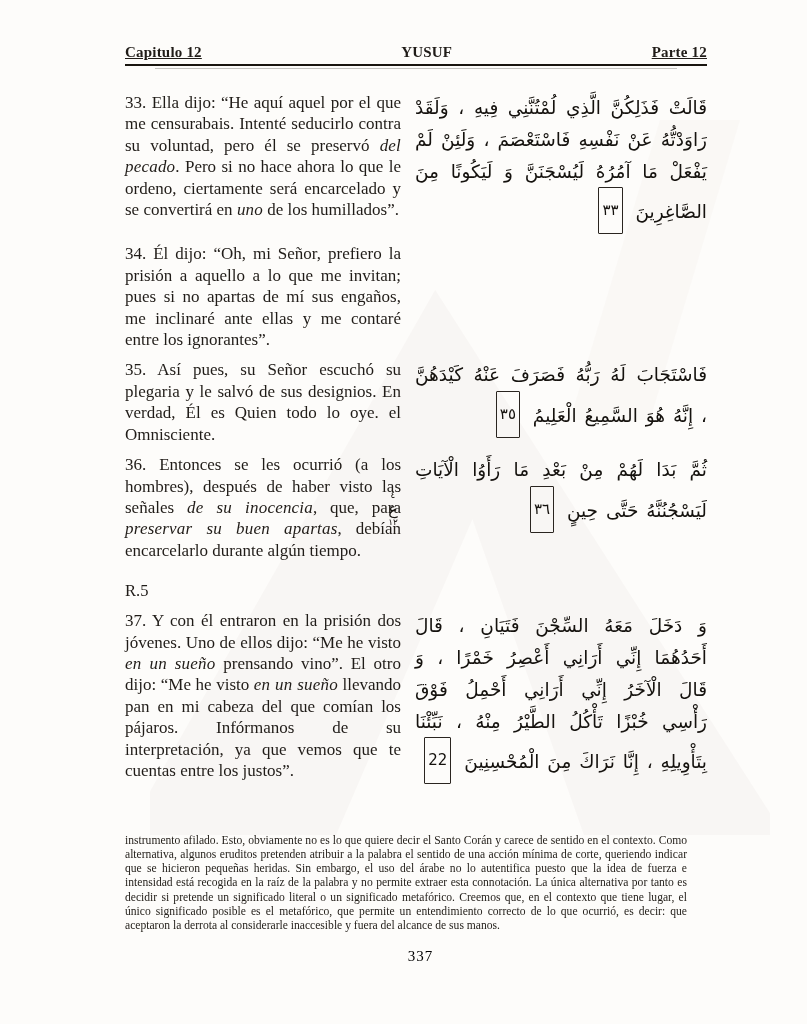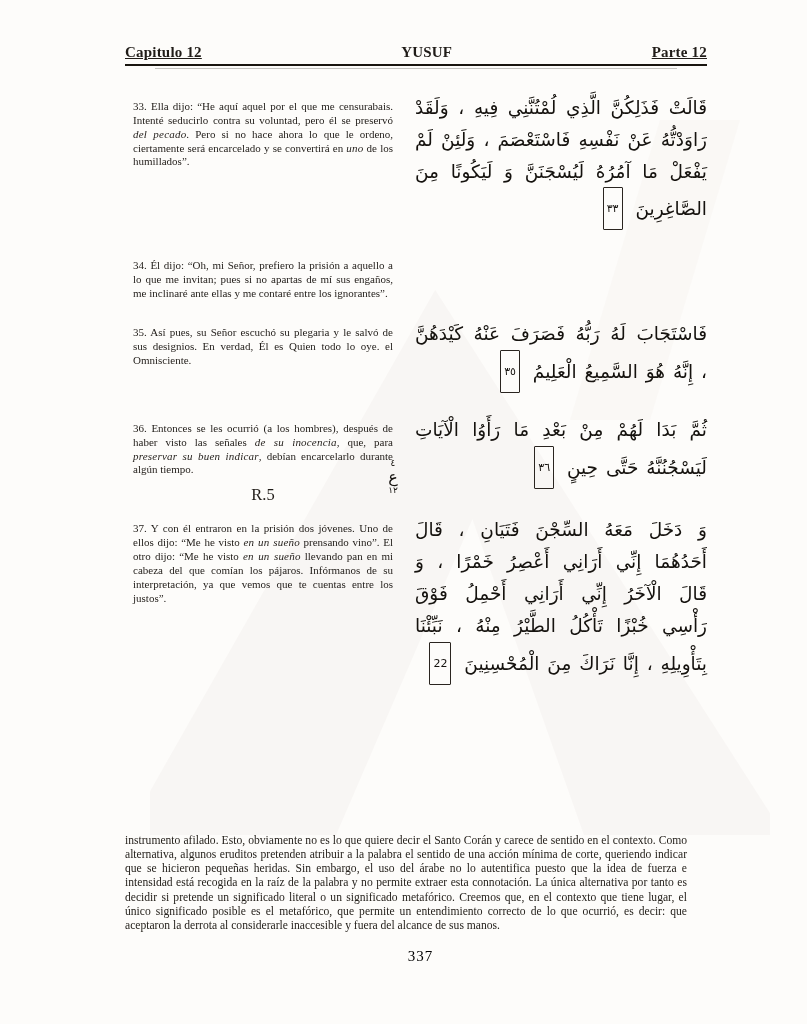--- a/index.html
+++ b/index.html
@@ -27,32 +27,32 @@
     font-weight:bold;font-size:15px;letter-spacing:.2px;
     border-bottom:2.5px solid #19150f;padding-bottom:3px;position:relative;
   }
   .hdr::after{content:"";position:absolute;left:30px;right:30px;bottom:-5px;height:1px;background:rgba(25,21,15,.25);}
   .hdr .h-left{text-decoration:underline;}
   .hdr .h-right{text-decoration:underline;}
   
   .verses{margin-top:26px;display:flex;flex-direction:column;gap:9px;}
   .verse-row{display:flex;gap:14px;align-items:flex-start;}
   .col-es{width:276px;flex:0 0 276px;}
-  .es-text{margin:8px;font-size:11px;line-height:1.26;text-align:justify;}
+  .es-text{margin:0;font-size:17px;line-height:1.26;text-align:justify;}
   .es-text i{letter-spacing:.2px;}
-  .section-label{text-align:center;font-size:16.5px;margin-top:1px;}
+  .section-label{font-size:16.5px;margin-top:20px;}
   .col-ar{
     width:292px;flex:0 0 292px;position:relative;direction:rtl;
     font-family:"DejaVu Sans", sans-serif;
     font-size:18.5px;line-height:1.72;color:#15120e;
     text-align:justify;word-spacing:2px;
   }
   .vbox{
     display:inline-block;border:1.2px solid #2a2520;border-radius:1px;
-    font-size:11px;line-height:1;padding:15px 3px;margin:0 5px 12px 0;
+    font-size:15px;line-height:1;padding:15px 3px;margin:0 5px 0 0;
     vertical-align:3px;font-family:"DejaVu Sans", sans-serif;
   }
   .ruku{
     position:absolute;left:-34px;bottom:6px;width:24px;text-align:center;
     font-family:"DejaVu Sans", sans-serif;color:#15120e;
   }
   .ruku-top{font-size:9px;line-height:9px;}
   .ruku-mid{font-size:16px;line-height:17px;}
   .ruku-bottom{font-size:9px;line-height:10px;}
   
@@ -101,21 +101,21 @@
         <p class="es-text"><span>35. Así pues, su Señor escuchó su plegaria y le salvó de sus designios. En verdad, Él es Quien todo lo oye. el Omnisciente.</span></p>
       </div>
       <div class="col-ar">
         <span class="ar-text">فَاسْتَجَابَ لَهُ رَبُّهُ فَصَرَفَ عَنْهُ كَيْدَهُنَّ ، إِنَّهُ هُوَ السَّمِيعُ الْعَلِيمُ</span>
         <span class="vbox">٣٥</span>
       </div>
     </section>
 
     <section class="verse-row">
       <div class="col-es">
-        <p class="es-text"><span>36. Entonces se les ocurrió (a los hombres), después de haber visto las señales </span><i>de su inocencia</i><span>, que, para </span><i>preservar su buen indicar</i><span>, debían encarcelarlo durante algún tiempo.</span></p>
+        <p class="es-text"><span>36. Entonces se les ocurrió (a los hombres), después de haber visto las señales </span><i>de su inocencia</i><span>, que, para </span><i>preservar su buen apartas</i><span>, debían encarcelarlo durante algún tiempo.</span></p>
       <div class="section-label">R.5</div>
         </div>
       <div class="col-ar">
         <span class="ar-text">ثُمَّ بَدَا لَهُمْ مِنْ بَعْدِ مَا رَأَوُا الْآيَاتِ لَيَسْجُنُنَّهُ حَتَّى حِينٍ</span>
         <span class="vbox">٣٦</span>
       <div class="ruku">
             <div class="ruku-top">٤</div>
             <div class="ruku-mid">ع</div>
             <div class="ruku-bottom">١٢</div>
           </div></div>

